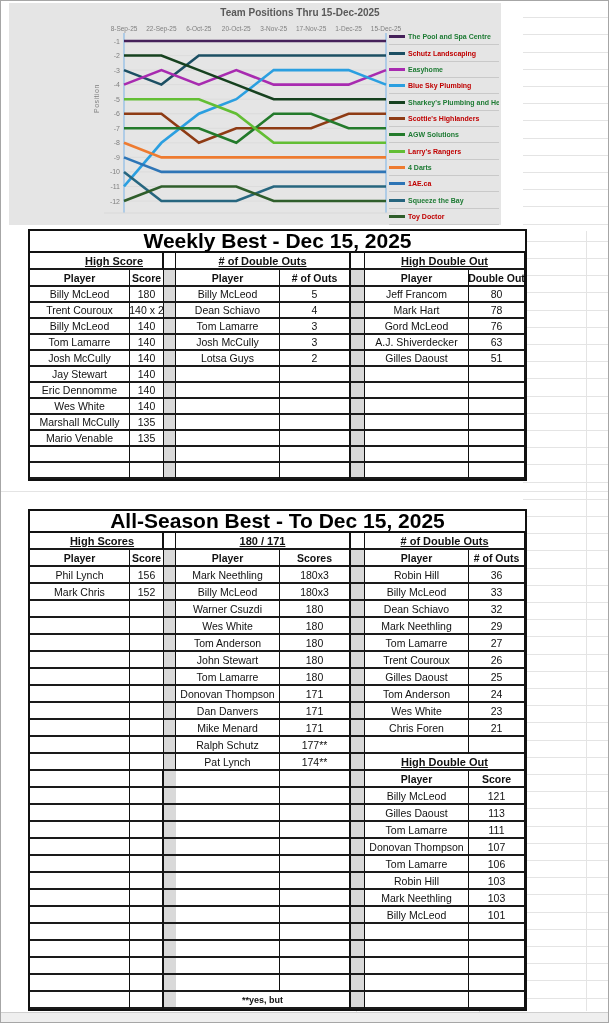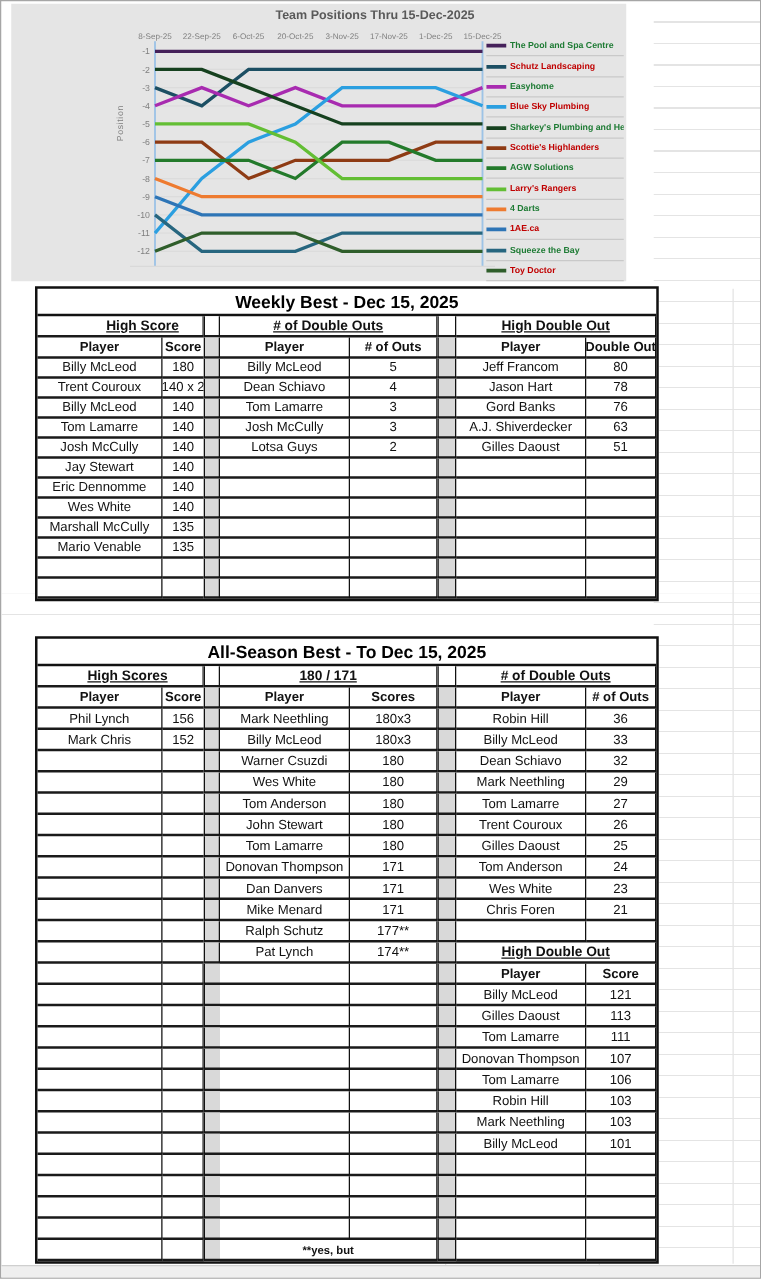--- a/index.html
+++ b/index.html
@@ -45,21 +45,21 @@
   #season{top:508px;grid-template-rows:22px 17px 17px repeat(26,17px);}
   .cell{
     display:flex;align-items:center;justify-content:center;
     font-size:10.5px;color:#111;
     border-right:1px solid #111;border-bottom:2px solid #1a1a1a;
     overflow:hidden;white-space:nowrap;box-sizing:border-box;
   }
   .cell:nth-child(8n){border-right:none;}
   .t-title{
     grid-column:1/-1;display:flex;align-items:center;justify-content:center;
-    font-weight:bold;font-size:14px;border-bottom:2px solid #111;color:#000;
+    font-weight:bold;font-size:21px;border-bottom:2px solid #111;color:#000;
   }
   .sec{font-weight:bold;font-size:11px;text-decoration:underline;}
   .hdr{font-weight:bold;}
   .sep{background:#d9d9d9;border-left:1px solid #111;}
   .sepw{background:#fff;border-left:1px solid #111;}
   .foot{font-weight:bold;font-size:9px;}
 
   .hscroll{
     position:absolute;left:0;right:0;bottom:0;height:9px;
     background:#efefef;border-top:1px solid #cfcfcf;
@@ -203,29 +203,29 @@
     <div class="cell">5</div>
     <div class="cell sep"></div>
     <div class="cell">Jeff Francom</div>
     <div class="cell">80</div>
     <div class="cell">Trent Couroux</div>
     <div class="cell">140 x 2</div>
     <div class="cell sep"></div>
     <div class="cell">Dean Schiavo</div>
     <div class="cell">4</div>
     <div class="cell sep"></div>
-    <div class="cell">Jason Hart</div>
+    <div class="cell">Mark Hart</div>
     <div class="cell">78</div>
     <div class="cell">Billy McLeod</div>
     <div class="cell">140</div>
     <div class="cell sep"></div>
     <div class="cell">Tom Lamarre</div>
     <div class="cell">3</div>
     <div class="cell sep"></div>
-    <div class="cell">Gord Banks</div>
+    <div class="cell">Gord McLeod</div>
     <div class="cell">76</div>
     <div class="cell">Tom Lamarre</div>
     <div class="cell">140</div>
     <div class="cell sep"></div>
     <div class="cell">Josh McCully</div>
     <div class="cell">3</div>
     <div class="cell sep"></div>
     <div class="cell">A.J. Shiverdecker</div>
     <div class="cell">63</div>
     <div class="cell">Josh McCully</div>

